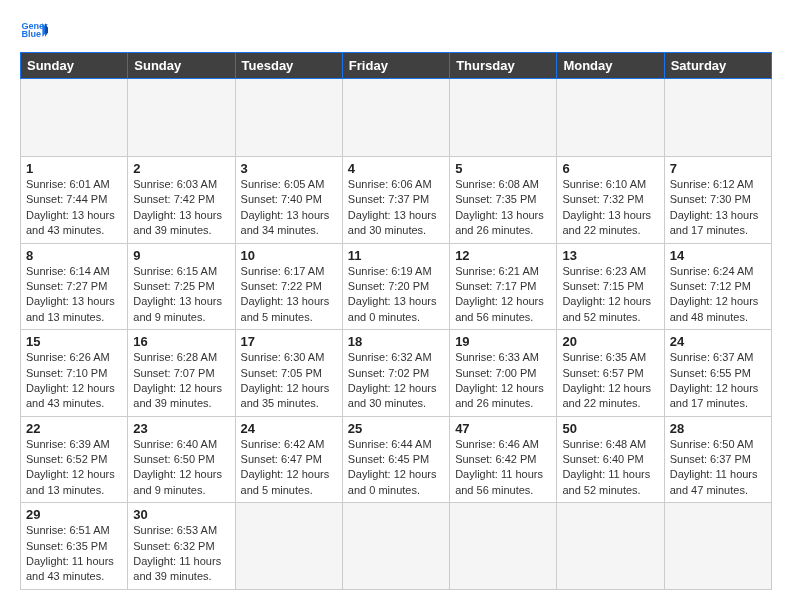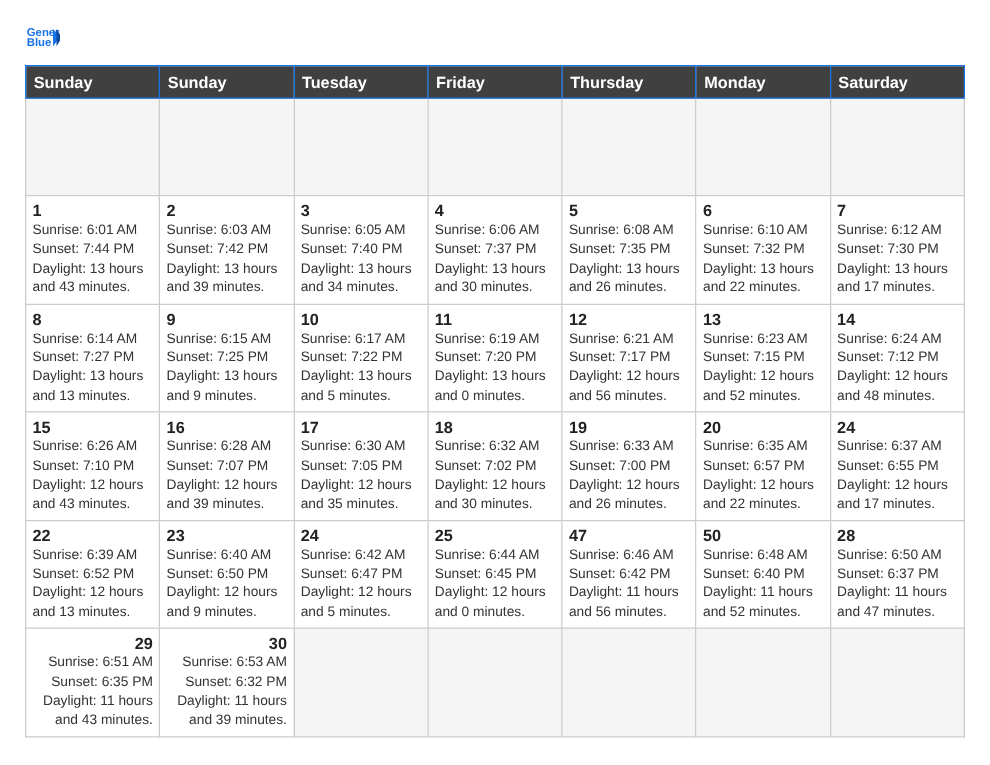--- a/index.html
+++ b/index.html
@@ -76,21 +76,20 @@
       display: block;
       margin-bottom: 1px;
     }
     .day-info {
       font-size: 11px;
       color: #333;
       line-height: 1.4;
     }
     .last-row td {
       height: 60px;
-      text-align: right;
     }
   </style>
 </head>
 <body>
 
 <div class="container">
   <div class="header-row">
     <div class="logo">
       <svg class="logo-icon" viewBox="0 0 40 40">
         <text x="2" y="18" font-size="13" font-weight="bold" fill="#1a73e8">General</text>

